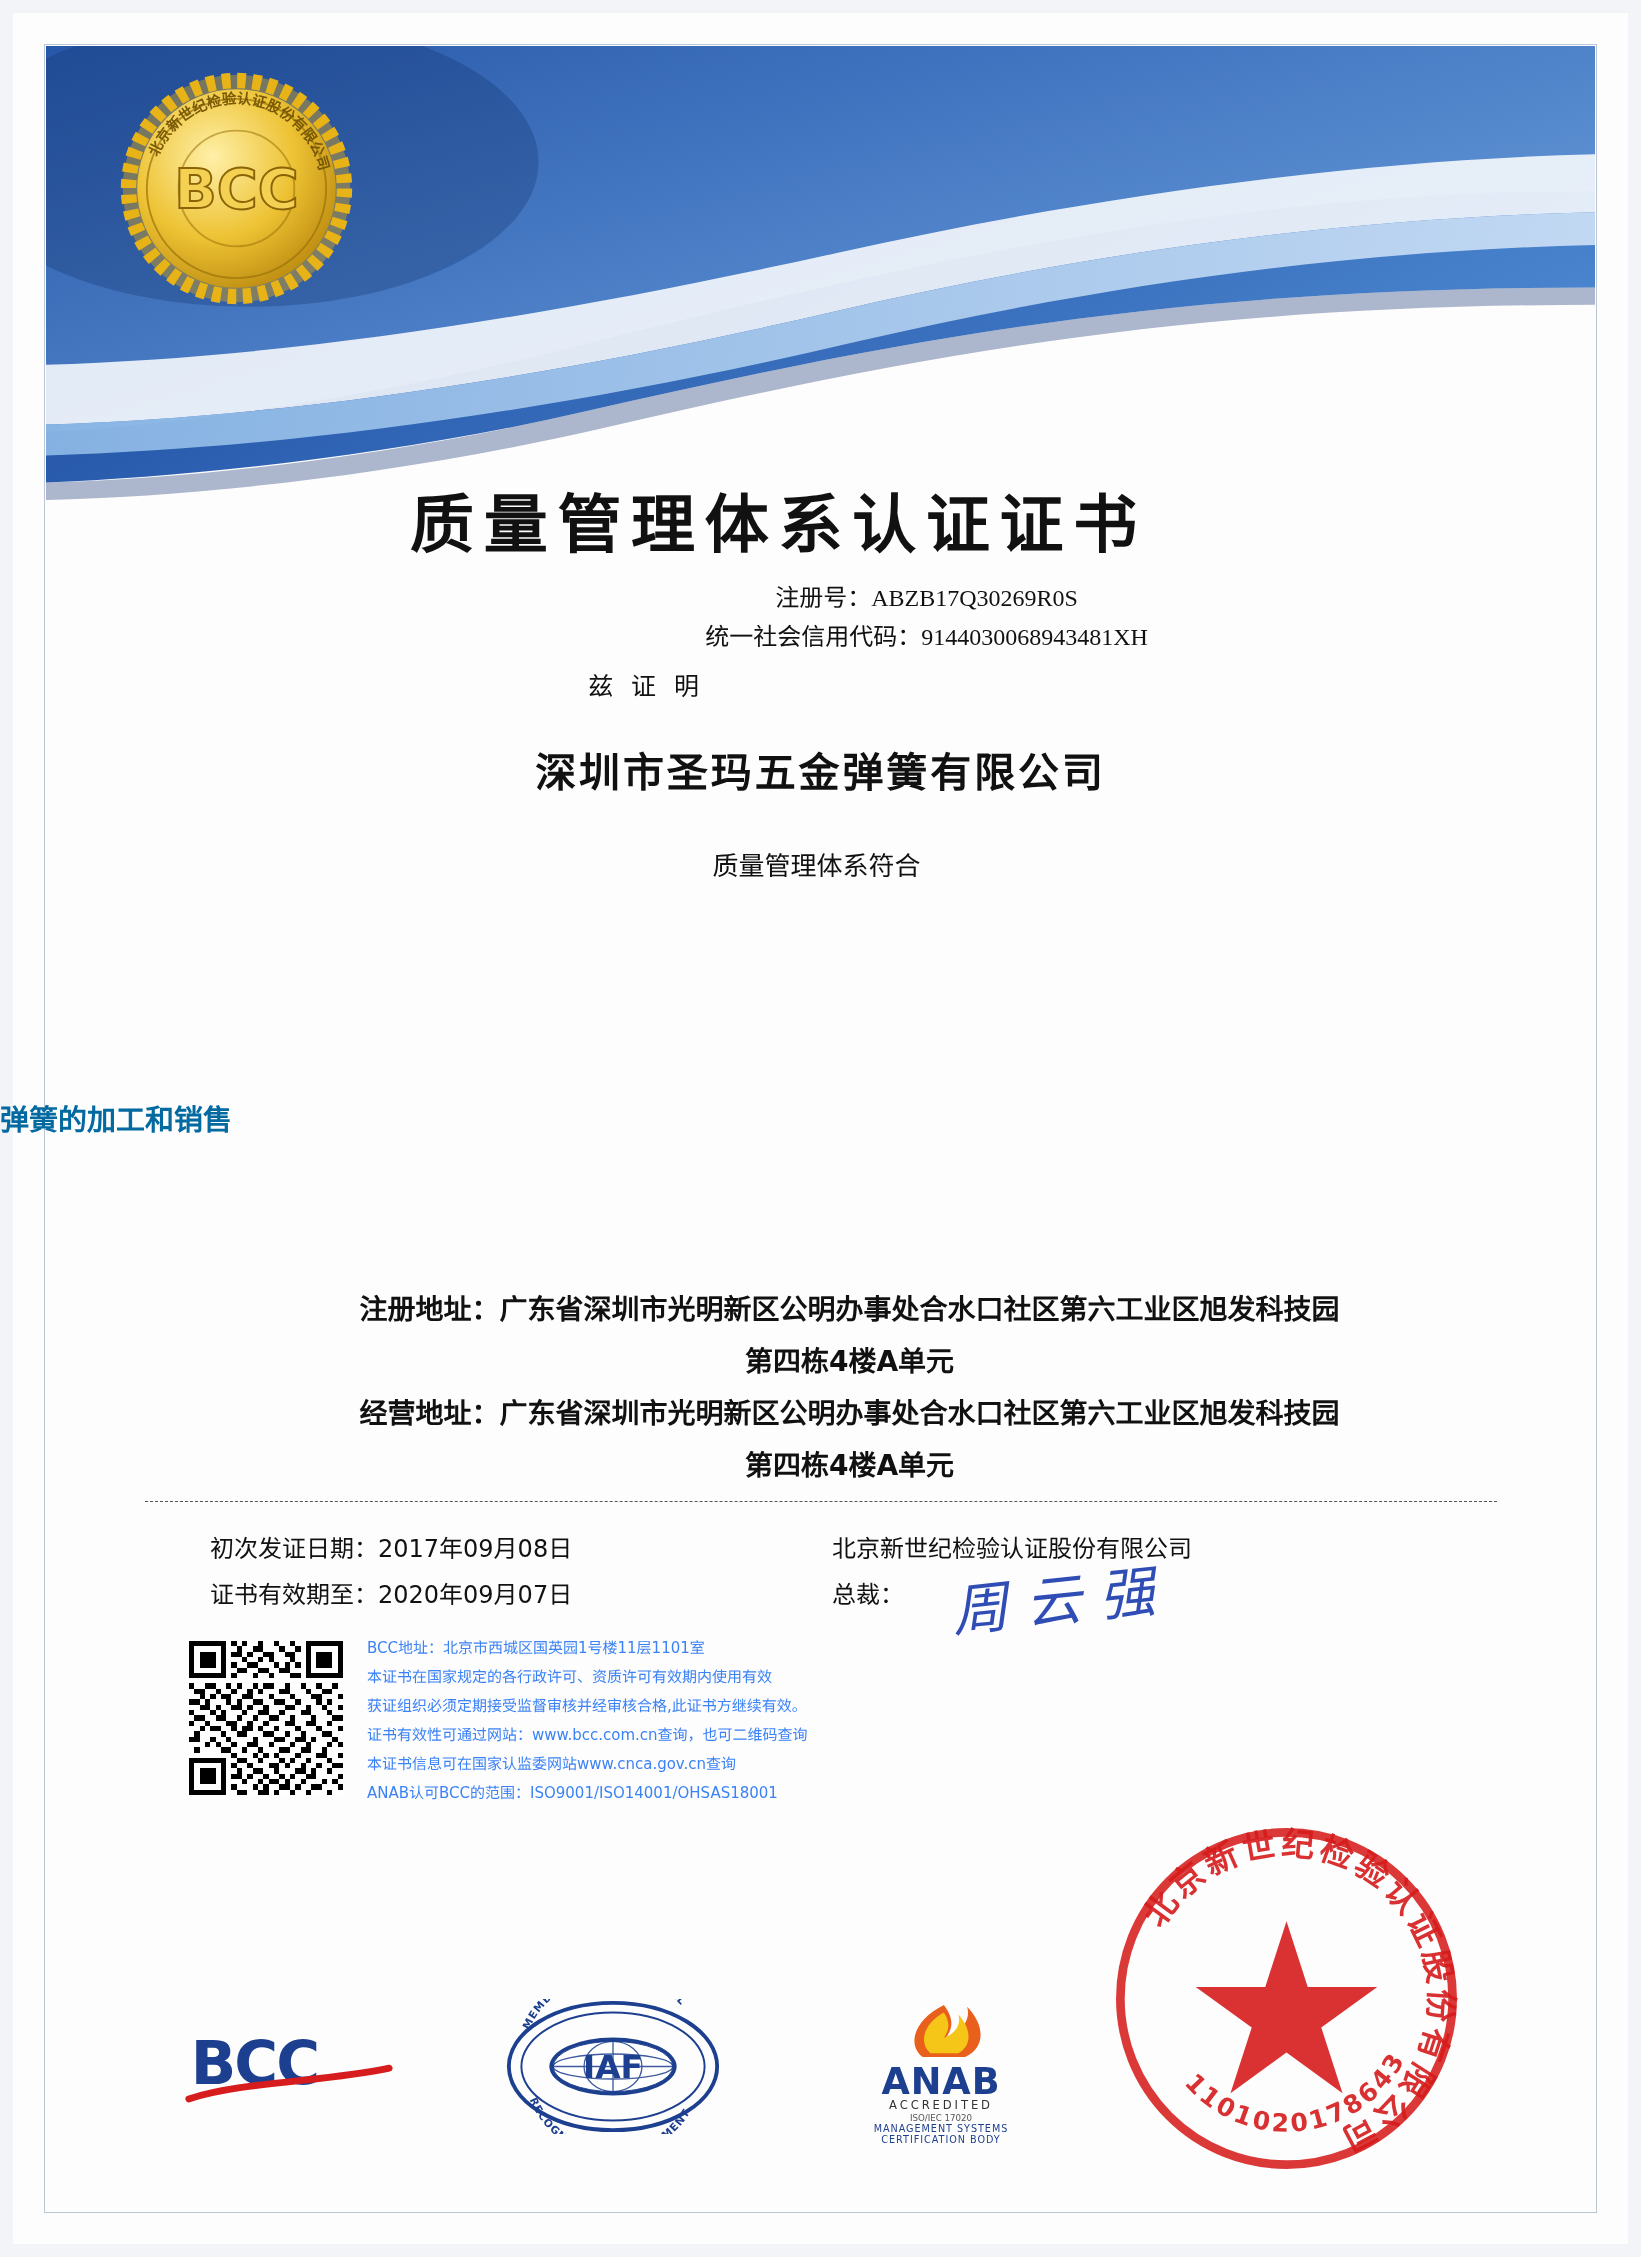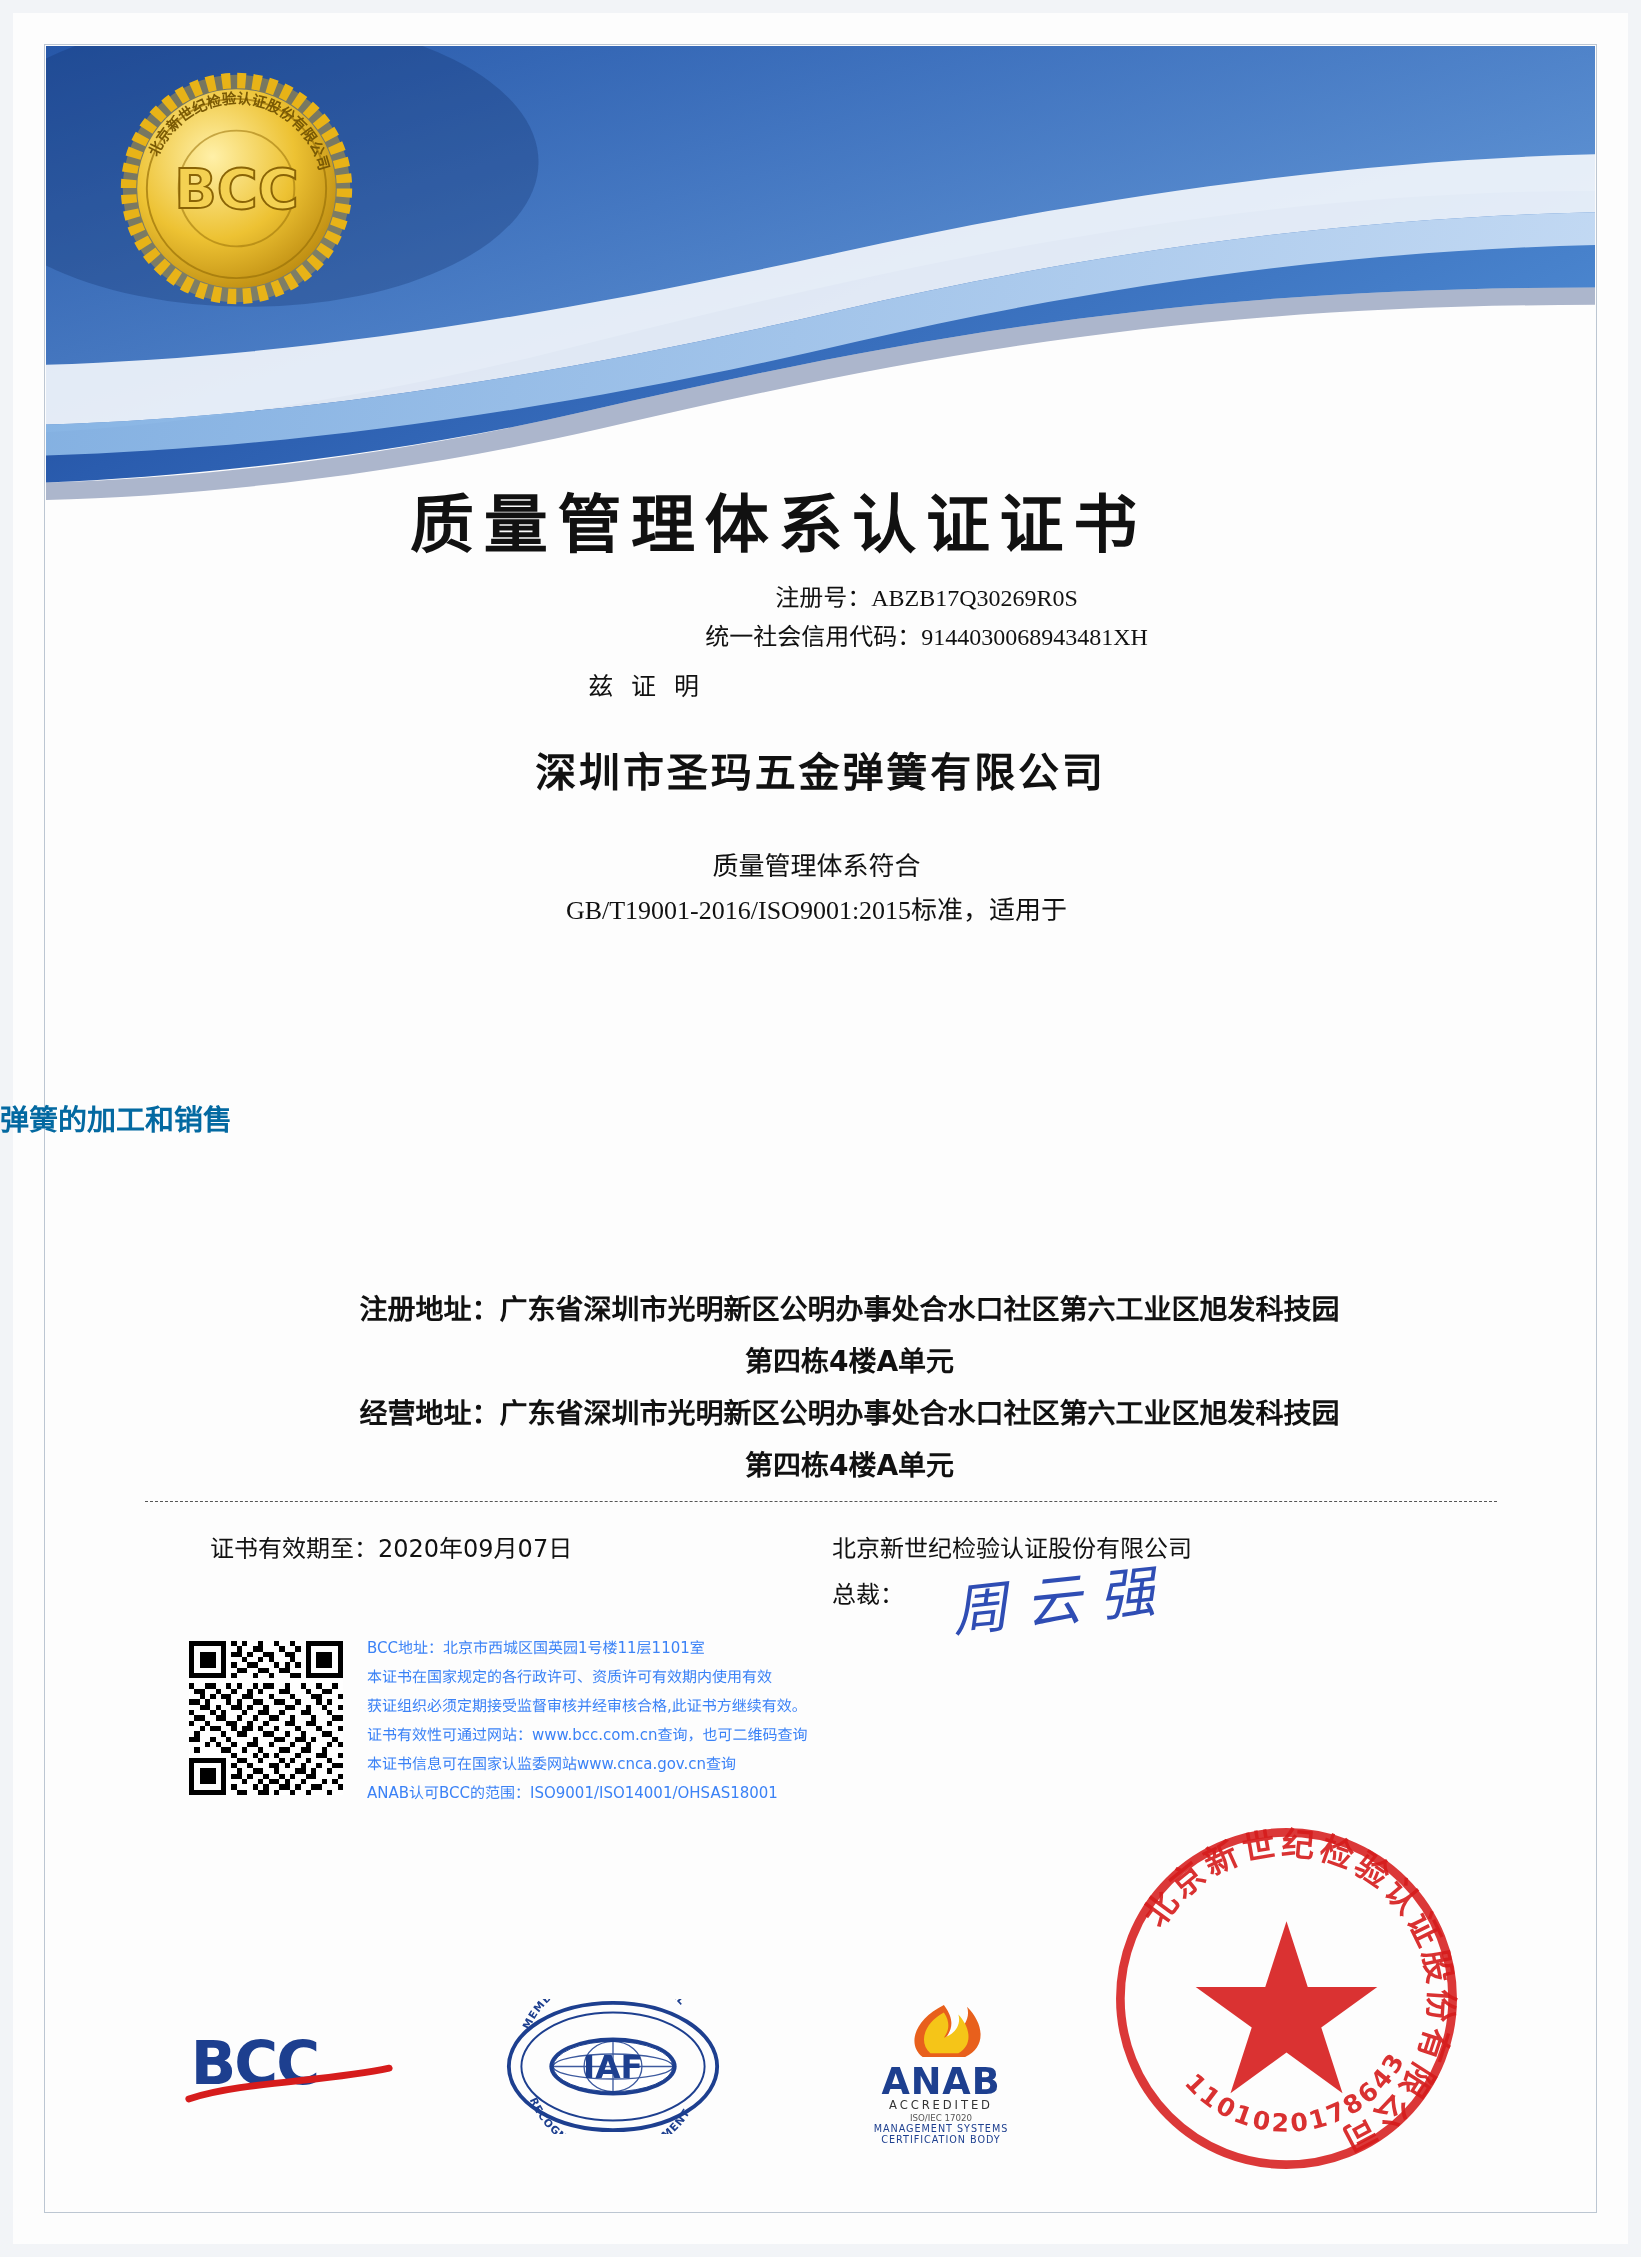--- a/index.html
+++ b/index.html
@@ -303,35 +303,35 @@
       <span>统一社会信用代码：</span><span>9144030068943481XH</span>
     </div>
   </div>
 
   <div class="hereby">兹 证 明</div>
 
   <div class="company">深圳市圣玛五金弹簧有限公司</div>
 
   <div class="standard">
     <div>质量管理体系符合</div>
-    <div>GB/T19001-2016/ISO9001:2015标准，适用于</div>
   </div>
 
   <div class="scope">弹簧的加工和销售</div>
 
   <div class="addresses">
     <div>注册地址：广东省深圳市光明新区公明办事处合水口社区第六工业区旭发科技园</div>
     <div>第四栋4楼A单元</div>
     <div>经营地址：广东省深圳市光明新区公明办事处合水口社区第六工业区旭发科技园</div>
     <div>第四栋4楼A单元</div>
   </div>
 
   <div class="dashed-rule"></div>
 
   <div class="dates">
+    <div>初次发证日期：2017年09月08日</div>
     <div>证书有效期至：2020年09月07日</div>
   </div>
 
   <div class="issuer">
     <div>北京新世纪检验认证股份有限公司</div>
     <div>总裁：</div>
   </div>
 
   <div class="signature">周 云 强</div>
 

